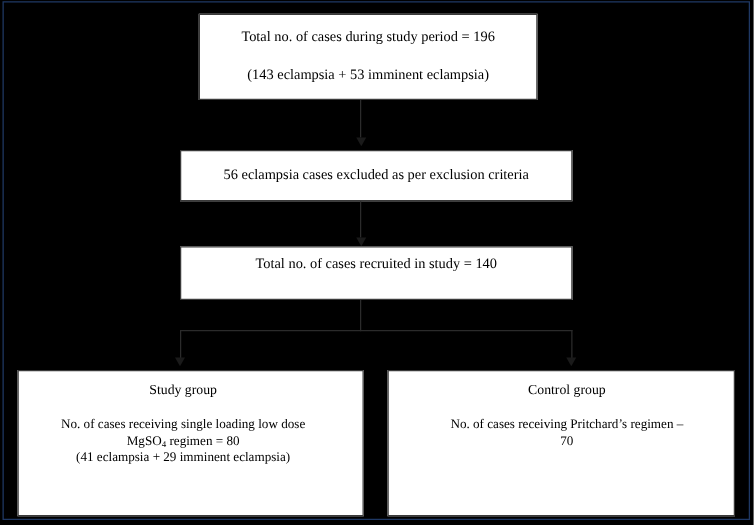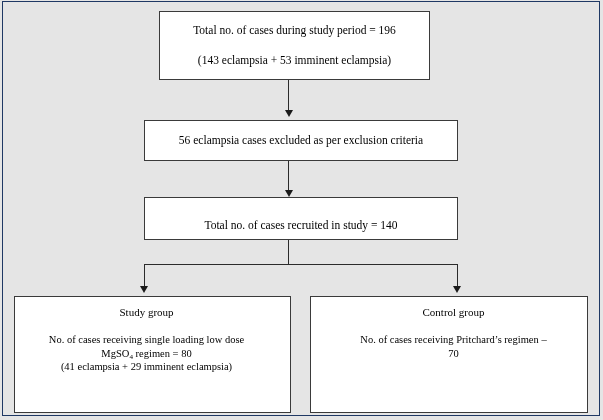--- a/index.html
+++ b/index.html
@@ -8,21 +8,21 @@
     background: #ffffff;
   }
   body {
     font-family: "Liberation Serif", "DejaVu Serif", serif;
     color: #000000;
   }
   #page {
     position: relative;
     width: 603px;
     height: 420px;
-    background: #e5e5e5;
+    background: #000000;
     overflow: hidden;
     box-sizing: border-box;
   }
   
   .page-frame {
     position: absolute;
     left: 2px;
     top: 1px;
     width: 598px;
     height: 415px;
@@ -59,21 +59,21 @@
 
   #node-excluded {
     left: 144px; top: 120px; width: 314px; height: 41px;
     font-size: 11.5px;
   }
 
   #node-recruited {
     left: 144px; top: 197px; width: 314px; height: 43px;
     font-size: 11.5px;
     justify-content: flex-start;
-    padding-top: 21px;
+    padding-top: 7px;
   }
 
   #node-study-group {
     left: 14px; top: 296px; width: 277px; height: 117px;
     font-size: 10.5px;
     justify-content: flex-start;
     padding: 9px 18px 0 6px;
   }
   #node-control-group {
     left: 310px; top: 296px; width: 278px; height: 117px;

